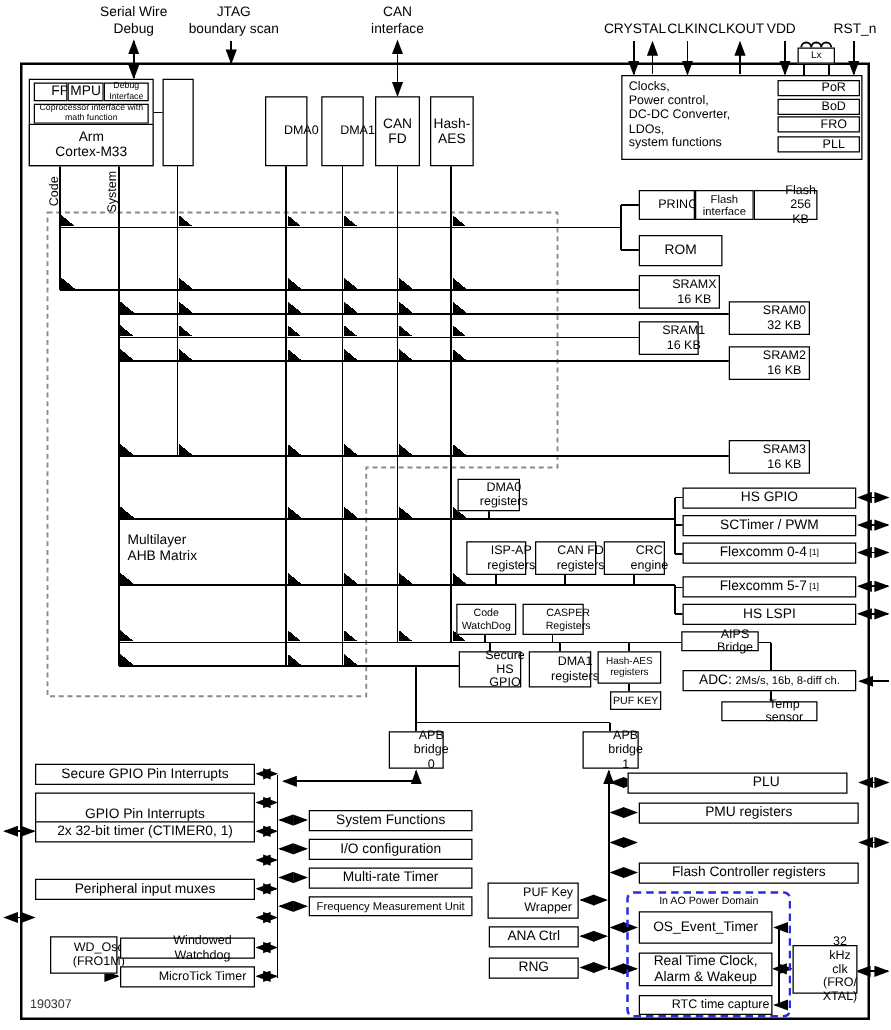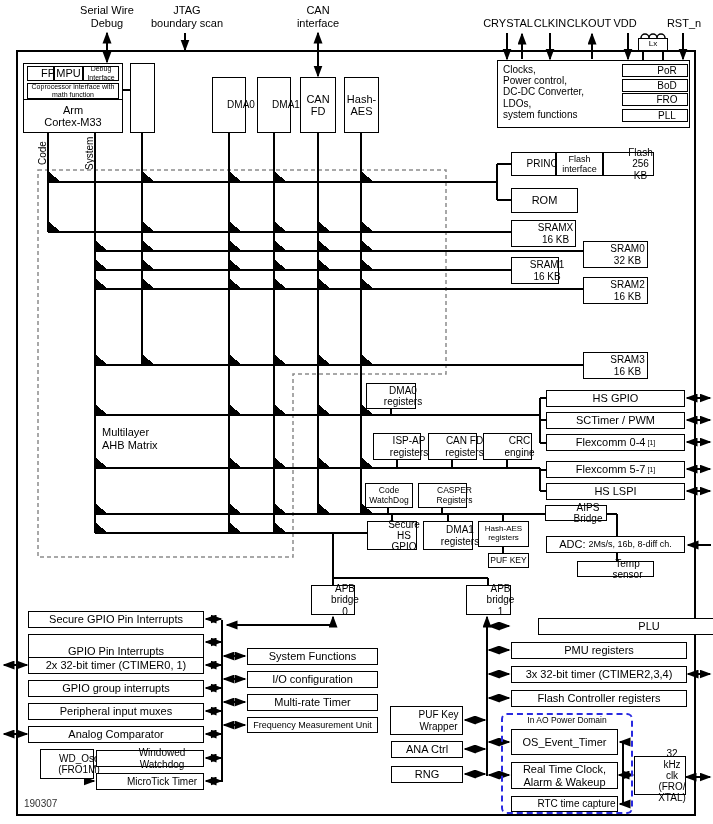--- a/index.html
+++ b/index.html
@@ -285,41 +285,38 @@
   <div class="box f10" style="left:577px;top:561px;width:77px;height:16px;">Temp sensor</div>
 
   <div class="box f10" style="left:311px;top:585px;width:44px;height:30px;">APB
 bridge 0</div>
   <div class="box f10" style="left:466px;top:585px;width:45px;height:30px;">APB
 bridge 1</div>
 
   <div class="box" style="left:28px;top:611px;width:176px;height:17px;">Secure GPIO Pin Interrupts</div>
   <div class="box" style="left:28px;top:634px;width:176px;height:34px;">GPIO Pin Interrupts</div>
   <div class="box" style="left:28px;top:657px;width:176px;height:17px;">2x 32-bit timer (CTIMER0, 1)</div>
-  <div class="box" style="left:28px;top:680px;width:176px;height:17px;">GPIO group interrupts</div>
   <div class="box" style="left:28px;top:703px;width:176px;height:17px;text-align:right;">Peripheral input muxes</div>
-  <div class="box" style="left:28px;top:726px;width:176px;height:17px;">Analog Comparator</div>
   <div class="box f10" style="left:40px;top:749px;width:54px;height:30px;">WD_Osc
 (FRO1M)</div>
   <div class="box f10" style="left:96px;top:750px;width:108px;height:17px;">Windowed Watchdog</div>
   <div class="box f10" style="left:96px;top:773px;width:108px;height:17px;">MicroTick Timer</div>
 
   <div class="box" style="left:247px;top:648px;width:131px;height:17px;">System Functions</div>
   <div class="box" style="left:247px;top:671px;width:131px;height:17px;">I/O configuration</div>
   <div class="box" style="left:247px;top:694px;width:131px;height:17px;">Multi-rate Timer</div>
   <div class="box f9" style="left:247px;top:717px;width:131px;height:16px;">Frequency Measurement Unit</div>
 
   <div class="box f10" style="left:390px;top:706px;width:73px;height:29px;">PUF Key
 Wrapper</div>
   <div class="box" style="left:391px;top:741px;width:72px;height:17px;">ANA Ctrl</div>
   <div class="box" style="left:391px;top:766px;width:72px;height:17px;">RNG</div>
 
-  <div class="box" style="left:538px;top:618px;width:176px;height:17px;padding-left:46px;">PLU</div>
+  <div class="box" style="left:502px;top:618px;width:176px;height:17px;padding-left:46px;">PLU</div>
   <div class="box" style="left:511px;top:642px;width:176px;height:17px;">PMU registers</div>
-  <div class="box" style="left:511px;top:666px;width:176px;height:17px;">3x 32-bit timer (CTIMER2,3,4)</div>
   <div class="box" style="left:511px;top:690px;width:176px;height:17px;">Flash Controller registers</div>
 
   <div class="aobox" style="left:501px;top:713px;width:132px;height:101px;"></div>
   <div class="lbl f85" style="left:511px;top:715px;width:112px;">In AO Power Domain</div>
   <div class="box" style="left:511px;top:729px;width:107px;height:26px;">OS_Event_Timer</div>
   <div class="box" style="left:511px;top:762px;width:107px;height:27px;">Real Time Clock,
 Alarm &amp; Wakeup</div>
   <div class="box f10" style="left:511px;top:796px;width:107px;height:16px;">RTC time capture</div>
   <div class="box f10" style="left:634px;top:756px;width:52px;height:39px;">32 kHz
 clk (FRO/

